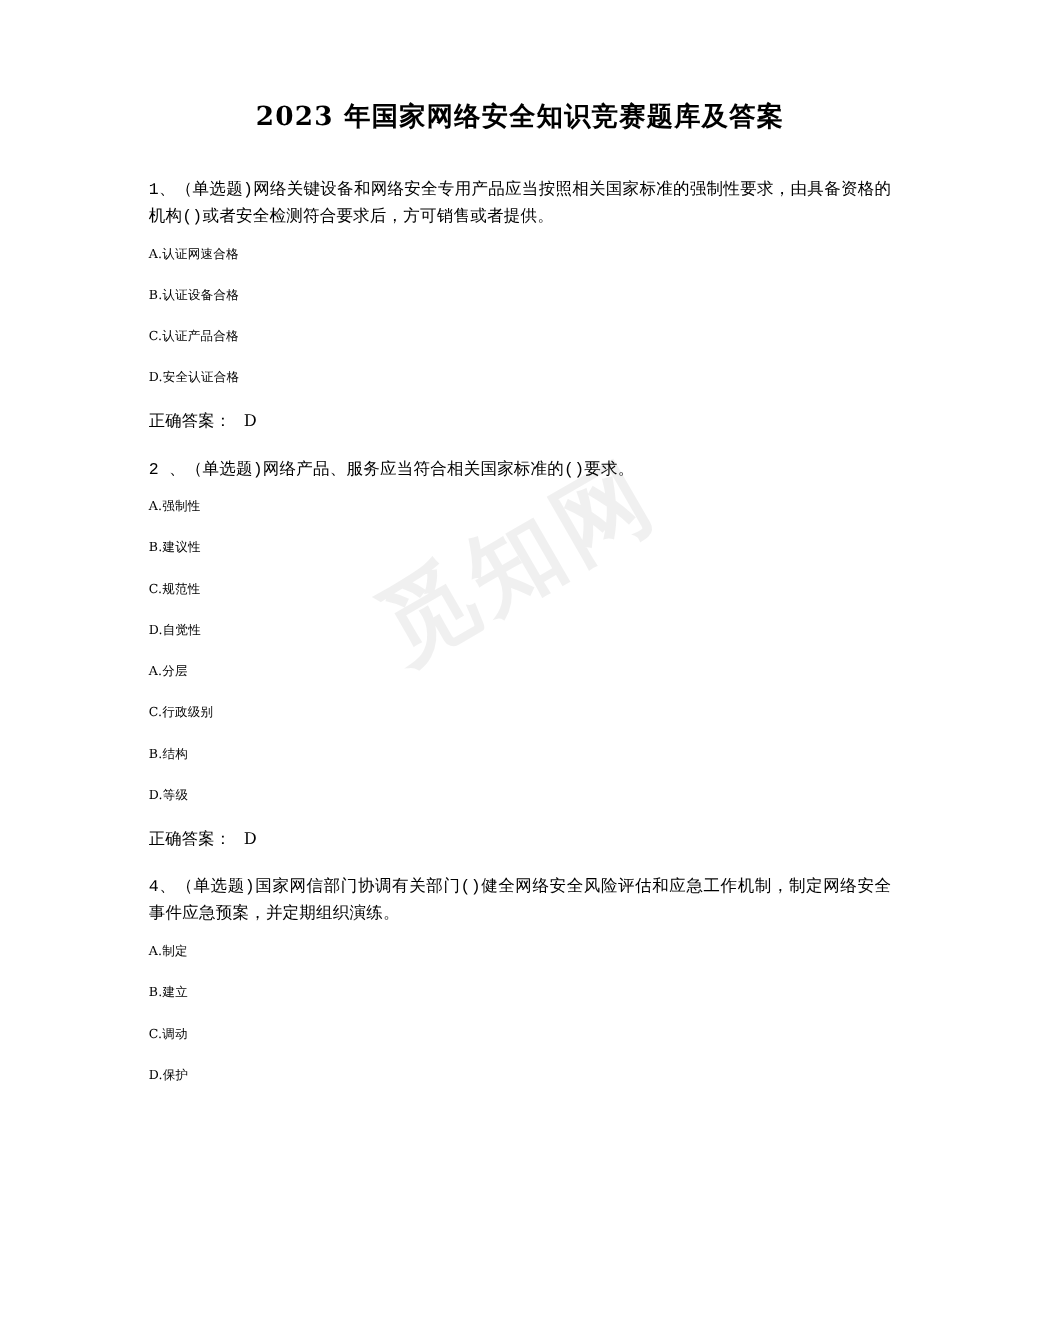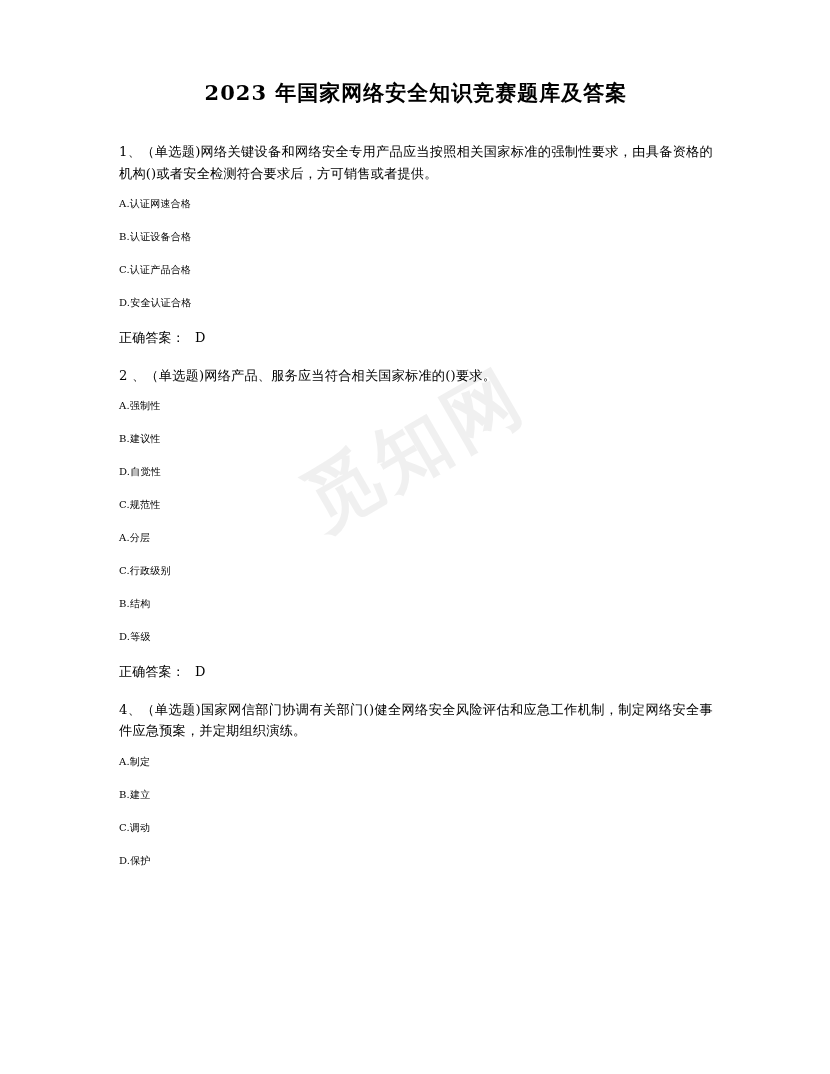--- a/index.html
+++ b/index.html
@@ -52,20 +52,21 @@
     margin: 0 0 34px 0;
     line-height: 1.4;
     font-family: "DejaVu Serif", "Liberation Serif", serif;
   }
   .q-stem {
     font-size: 13.2px;
     line-height: 1.62;
     margin: 0 0 12px 0;
     text-align: justify;
     letter-spacing: 0.2px;
+    font-family: Liberation Mono, monospace;
   }
   .opt {
     font-size: 10px;
     line-height: 1.6;
     margin: 0 0 17px 0;
     letter-spacing: 0.2px;
   }
   .answer {
     font-size: 13px;
     line-height: 1.6;
@@ -96,22 +97,22 @@
       <p class="opt">B.认证设备合格</p>
       <p class="opt">C.认证产品合格</p>
       <p class="opt">D.安全认证合格</p>
       <p class="answer"><span>正确答案：</span><span class="ans-val">D</span></p>
     </div>
 
     <div class="block">
       <p class="q-stem">2 、（单选题)网络产品、服务应当符合相关国家标准的()要求。</p>
       <p class="opt">A.强制性</p>
       <p class="opt">B.建议性</p>
+      <p class="opt">C.规范性</p>
       <p class="opt">D.自觉性</p>
-      <p class="opt">C.规范性</p>
     </div>
 
     <div class="block">
       <p class="opt">A.分层</p>
       <p class="opt">C.行政级别</p>
       <p class="opt">B.结构</p>
       <p class="opt">D.等级</p>
       <p class="answer"><span>正确答案：</span><span class="ans-val">D</span></p>
     </div>
 

